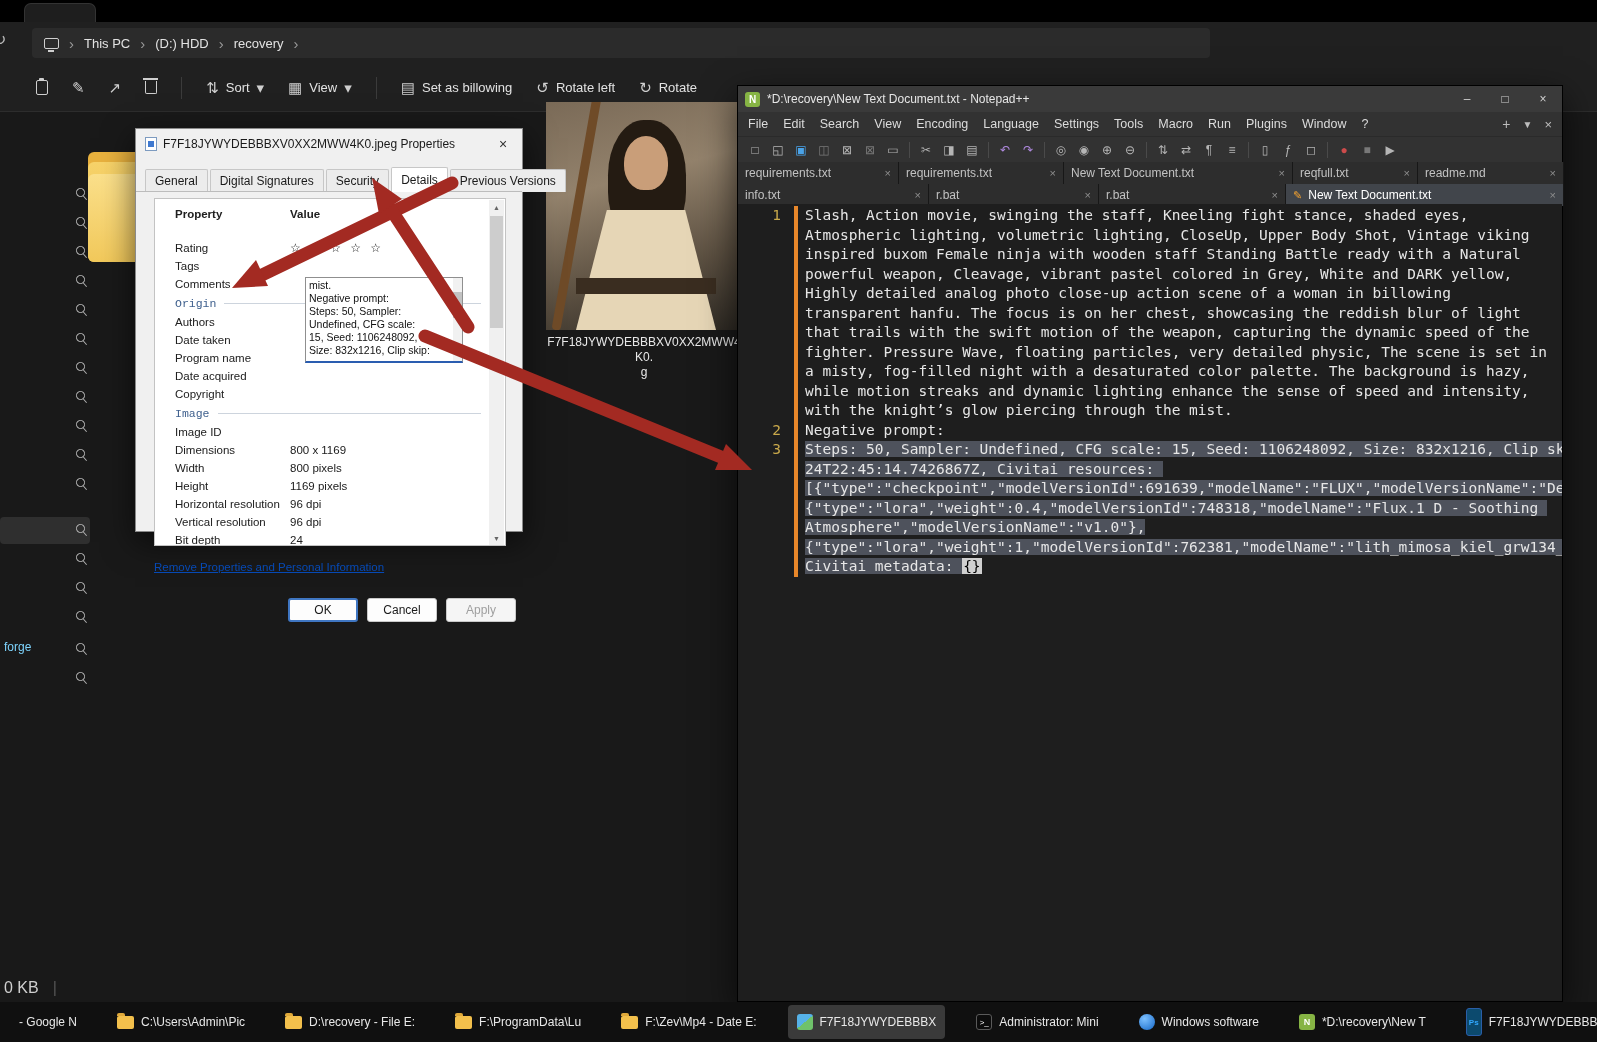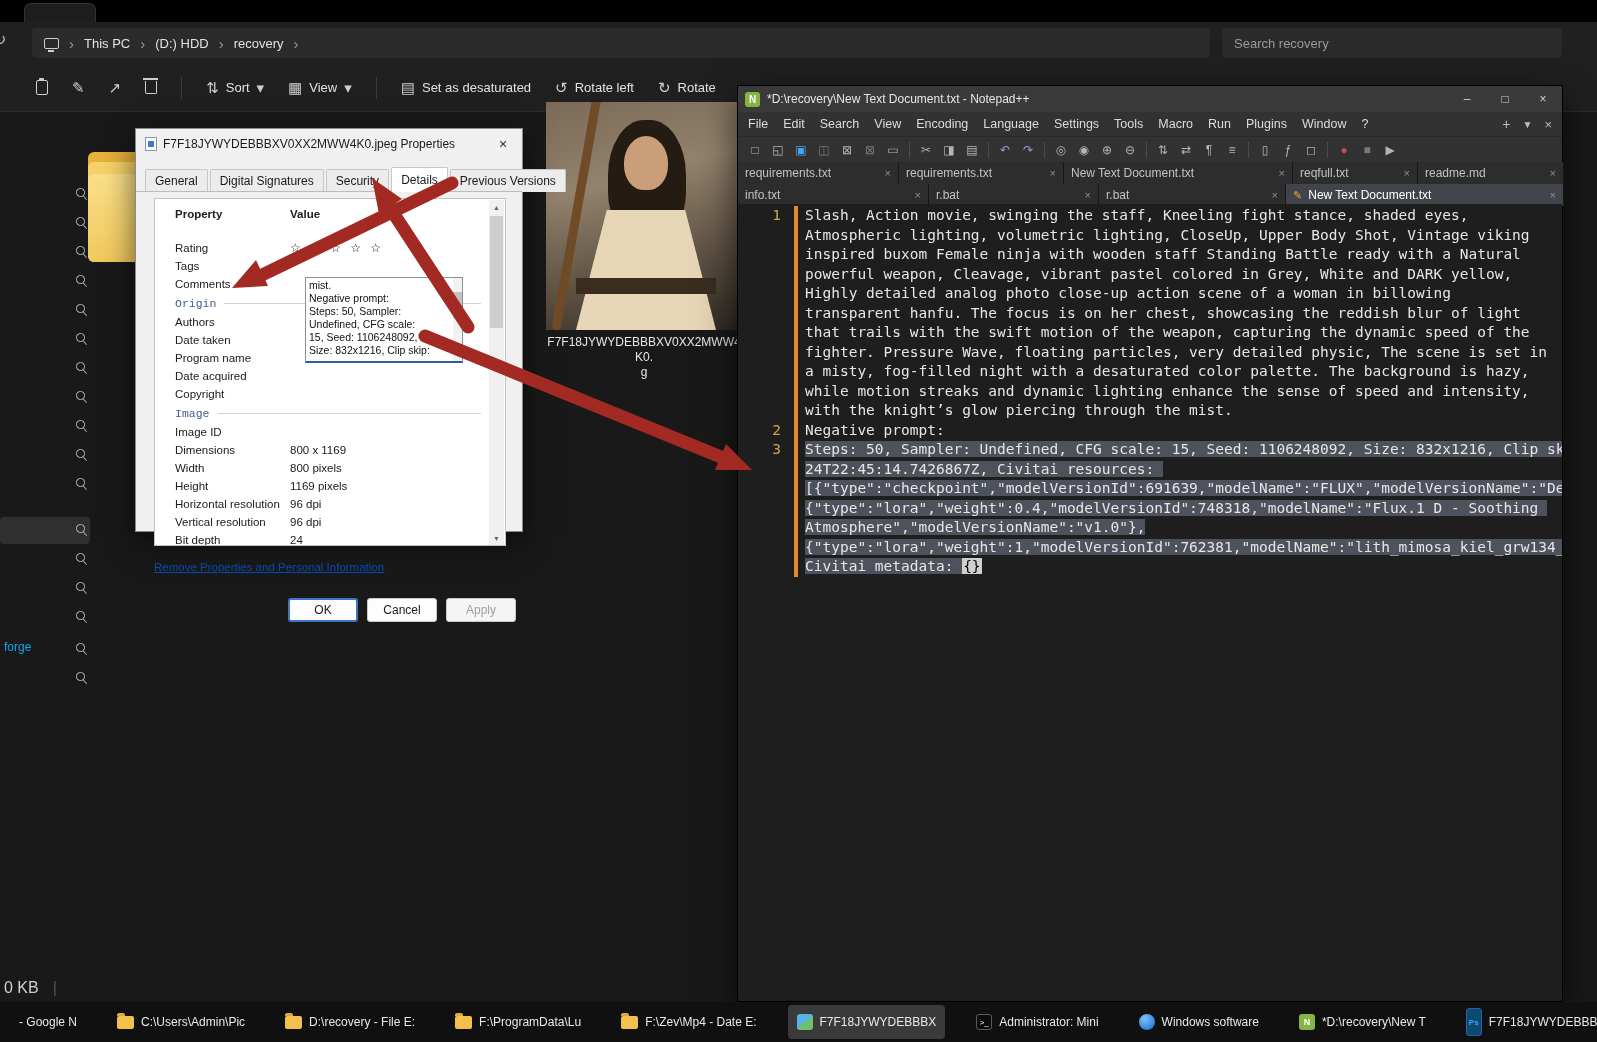--- a/index.html
+++ b/index.html
@@ -36,21 +36,21 @@
   .i-clipboard { width:12px; height:15px; border:1.5px solid #cfcfcf; border-radius:2px; position:relative; }
   .i-clipboard::before { content:""; position:absolute; left:2px; top:-3px; width:5px; height:3px; background:#cfcfcf; border-radius:1px; }
   .i-trash { width:12px; height:13px; border:1.5px solid #cfcfcf; border-top:none; border-radius:0 0 2px 2px; position:relative; }
   .i-trash::before { content:""; position:absolute; left:-3px; top:-3px; width:15px; height:1.5px; background:#cfcfcf; }
 
   
   .pin { position:absolute; left:76px; width:9px; height:9px; border:1.6px solid #b5b5b5;
          border-radius:50%; transform:rotate(-40deg); }
   .pin::after { content:""; display:block; width:1.6px; height:5px; background:#b5b5b5; margin:8px auto 0; }
   .side-highlight { left:0; top:517px; width:90px; height:27px; background:#2f2f2f; border-radius:4px; }
-  .side-label { left:4px; top:640px; font-size:12px; color:#0ea5e9; }
+  .side-label { left:4px; top:640px; font-size:12px; color:#7dd3fc; }
 
   
   .bigfolder { left:88px; top:152px; width:132px; height:112px; z-index:2; }
   .bigfolder .back { position:absolute; left:0; top:0; width:60px; height:18px; background:#e8b13e; border-radius:6px 6px 0 0; }
   .bigfolder .body { position:absolute; left:0; top:10px; width:132px; height:100px;
                      background:linear-gradient(180deg,#f7d36a,#eec04e); border-radius:6px; }
   .bigfolder .flap { position:absolute; left:0; top:22px; width:132px; height:88px;
                      background:linear-gradient(180deg,#fbe08b,#f2c95b); border-radius:6px 10px 6px 6px; }
 
   
@@ -182,23 +182,20 @@
   <div class="abs crumbbar">
     <span class="i-monitor"></span>
     <span class="crumb-chev">›</span>
     <span>This PC</span>
     <span class="crumb-chev">›</span>
     <span>(D:) HDD</span>
     <span class="crumb-chev">›</span>
     <span>recovery</span>
     <span class="crumb-chev">›</span>
   </div>
-  <div class="abs searchbox">
-    <span>Search recovery</span>
-  </div>
 </div>
 
 <div class="abs exp-toolbar">
   <span class="i-clipboard"></span>
   <span class="tico">✎</span>
   <span class="tico">↗</span>
   <span class="i-trash"></span>
   <span class="tsep"></span>
   <span class="tbtn">
     <span class="tico">⇅</span>
@@ -206,21 +203,21 @@
     <span class="tico">▾</span>
   </span>
   <span class="tbtn">
     <span class="tico">▦</span>
     <span>View</span>
     <span class="tico">▾</span>
   </span>
   <span class="tsep"></span>
   <span class="tbtn">
     <span class="tico">▤</span>
-    <span>Set as desaturated</span>
+    <span>Set as billowing</span>
   </span>
   <span class="tbtn">
     <span class="tico">↺</span>
     <span>Rotate left</span>
   </span>
   <span class="tbtn">
     <span class="tico">↻</span>
     <span>Rotate</span>
   </span>
 </div>

